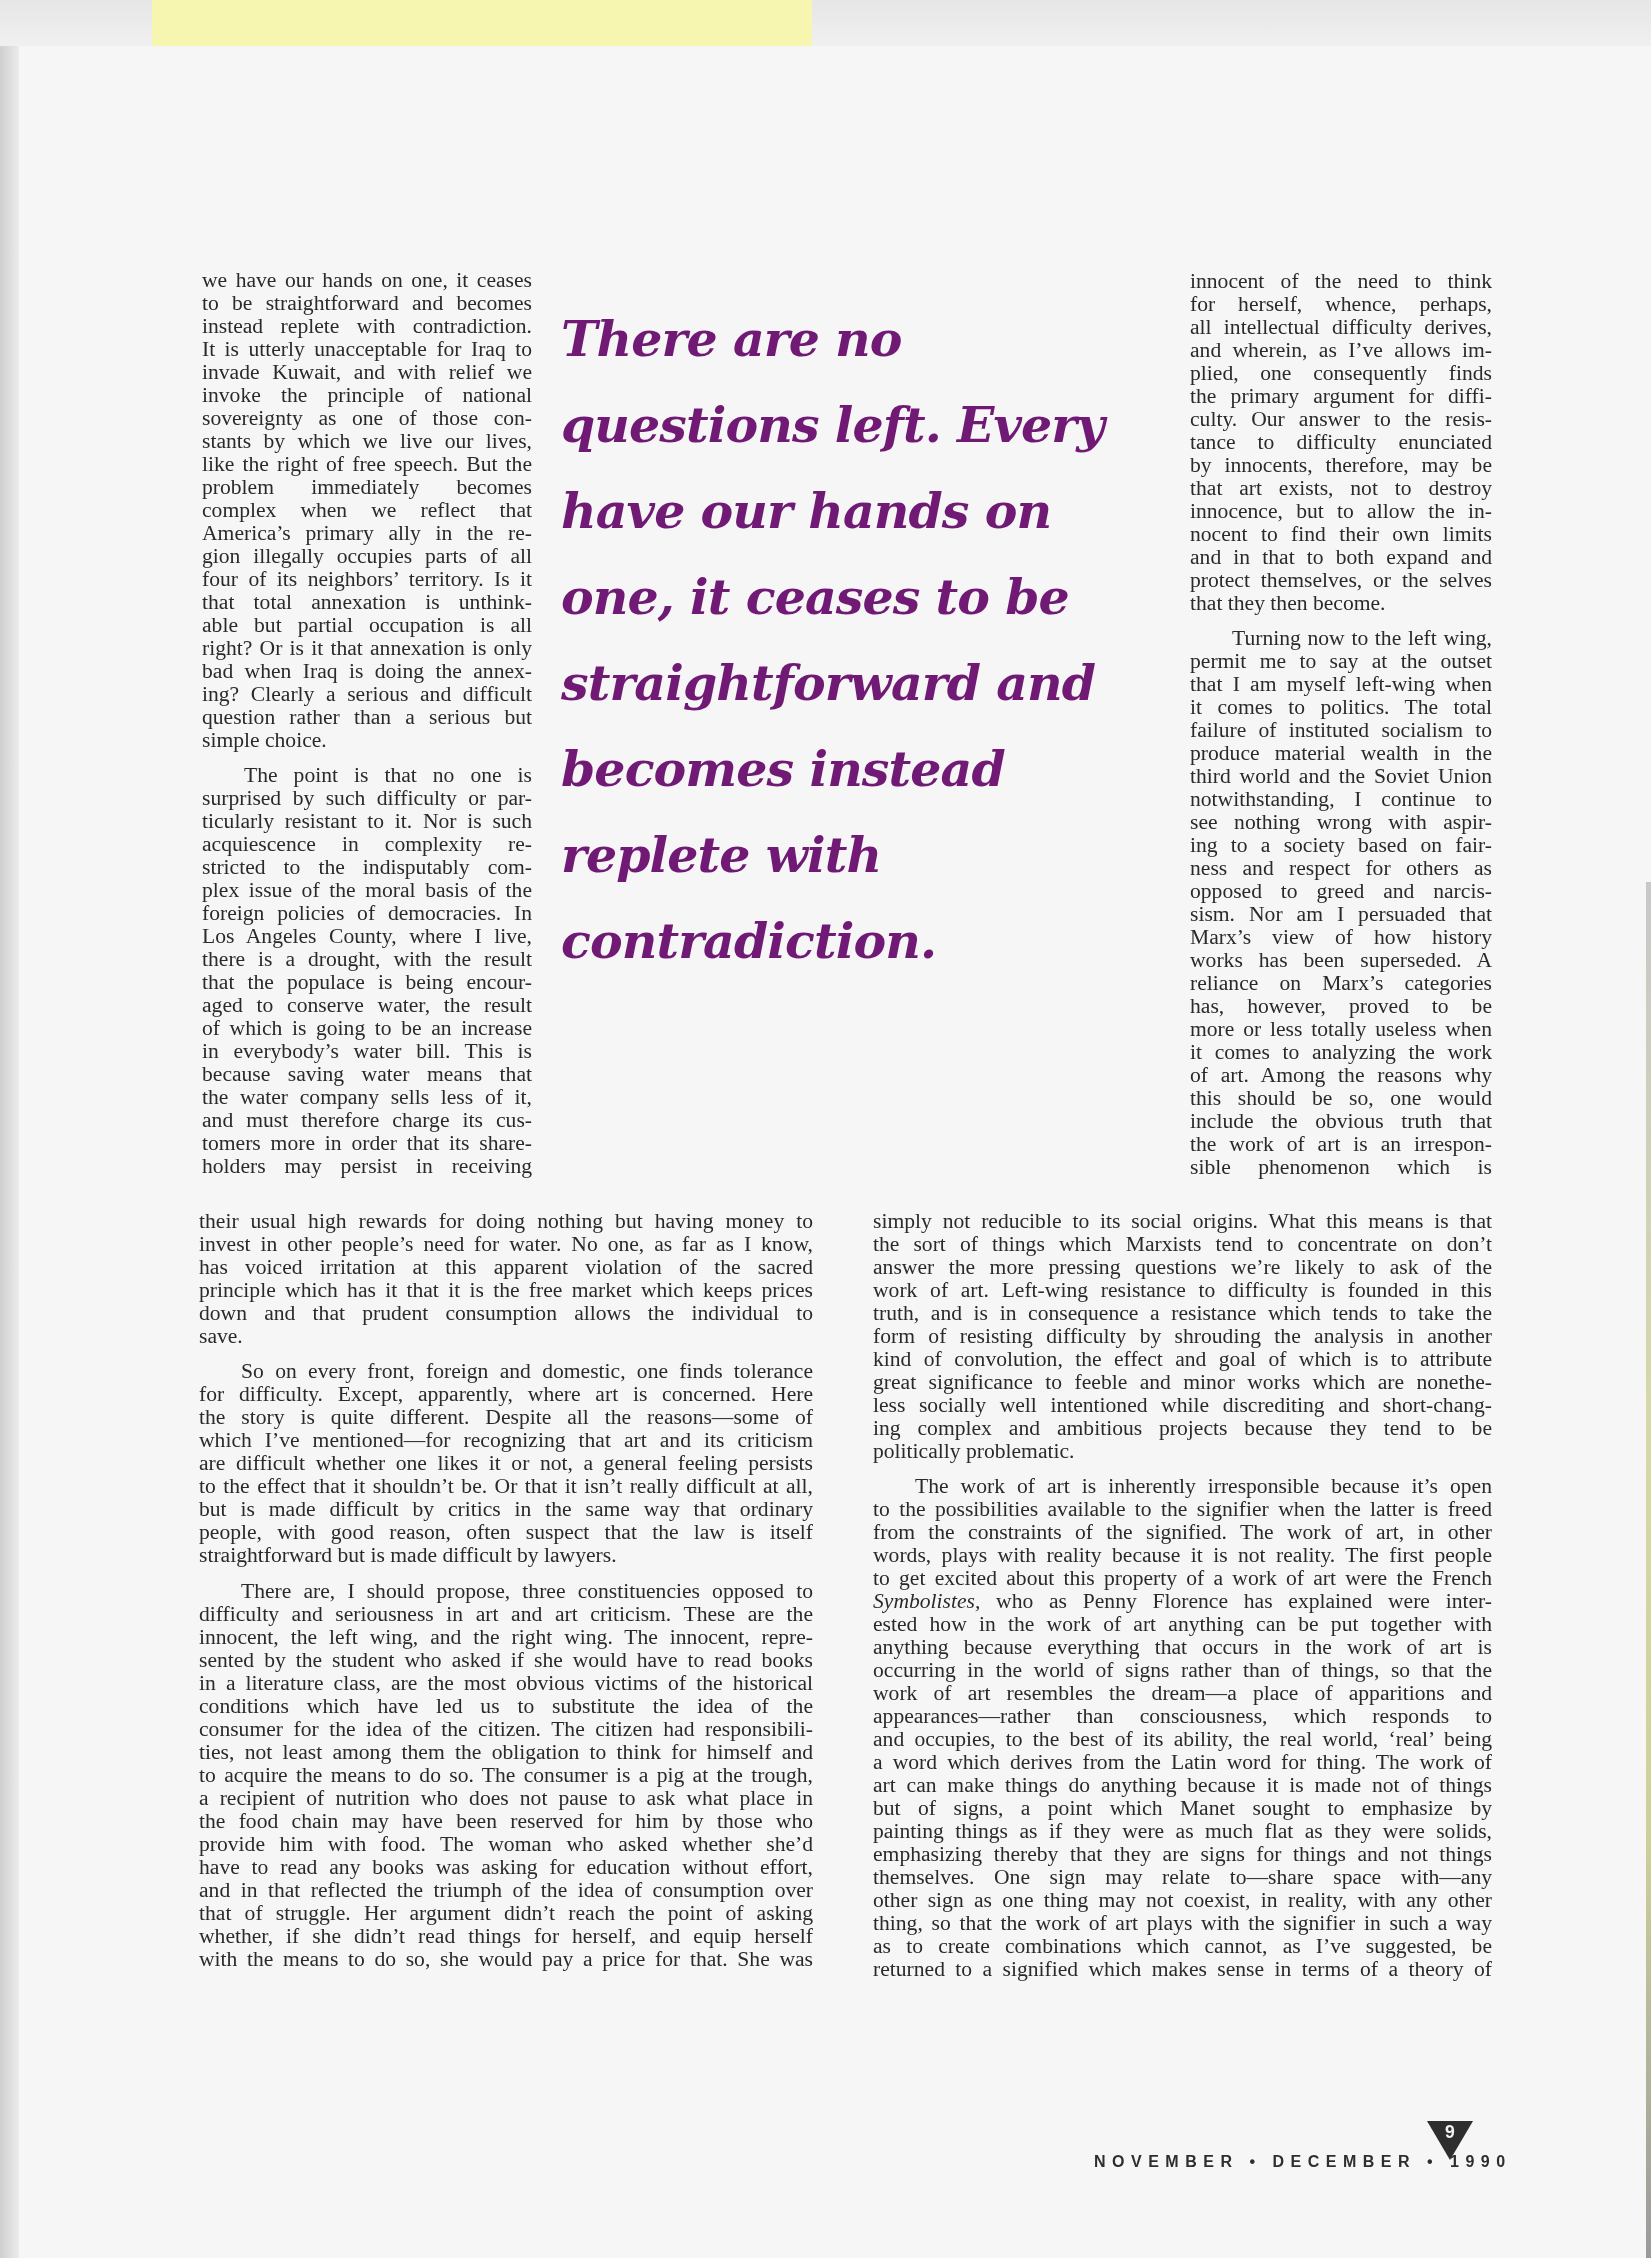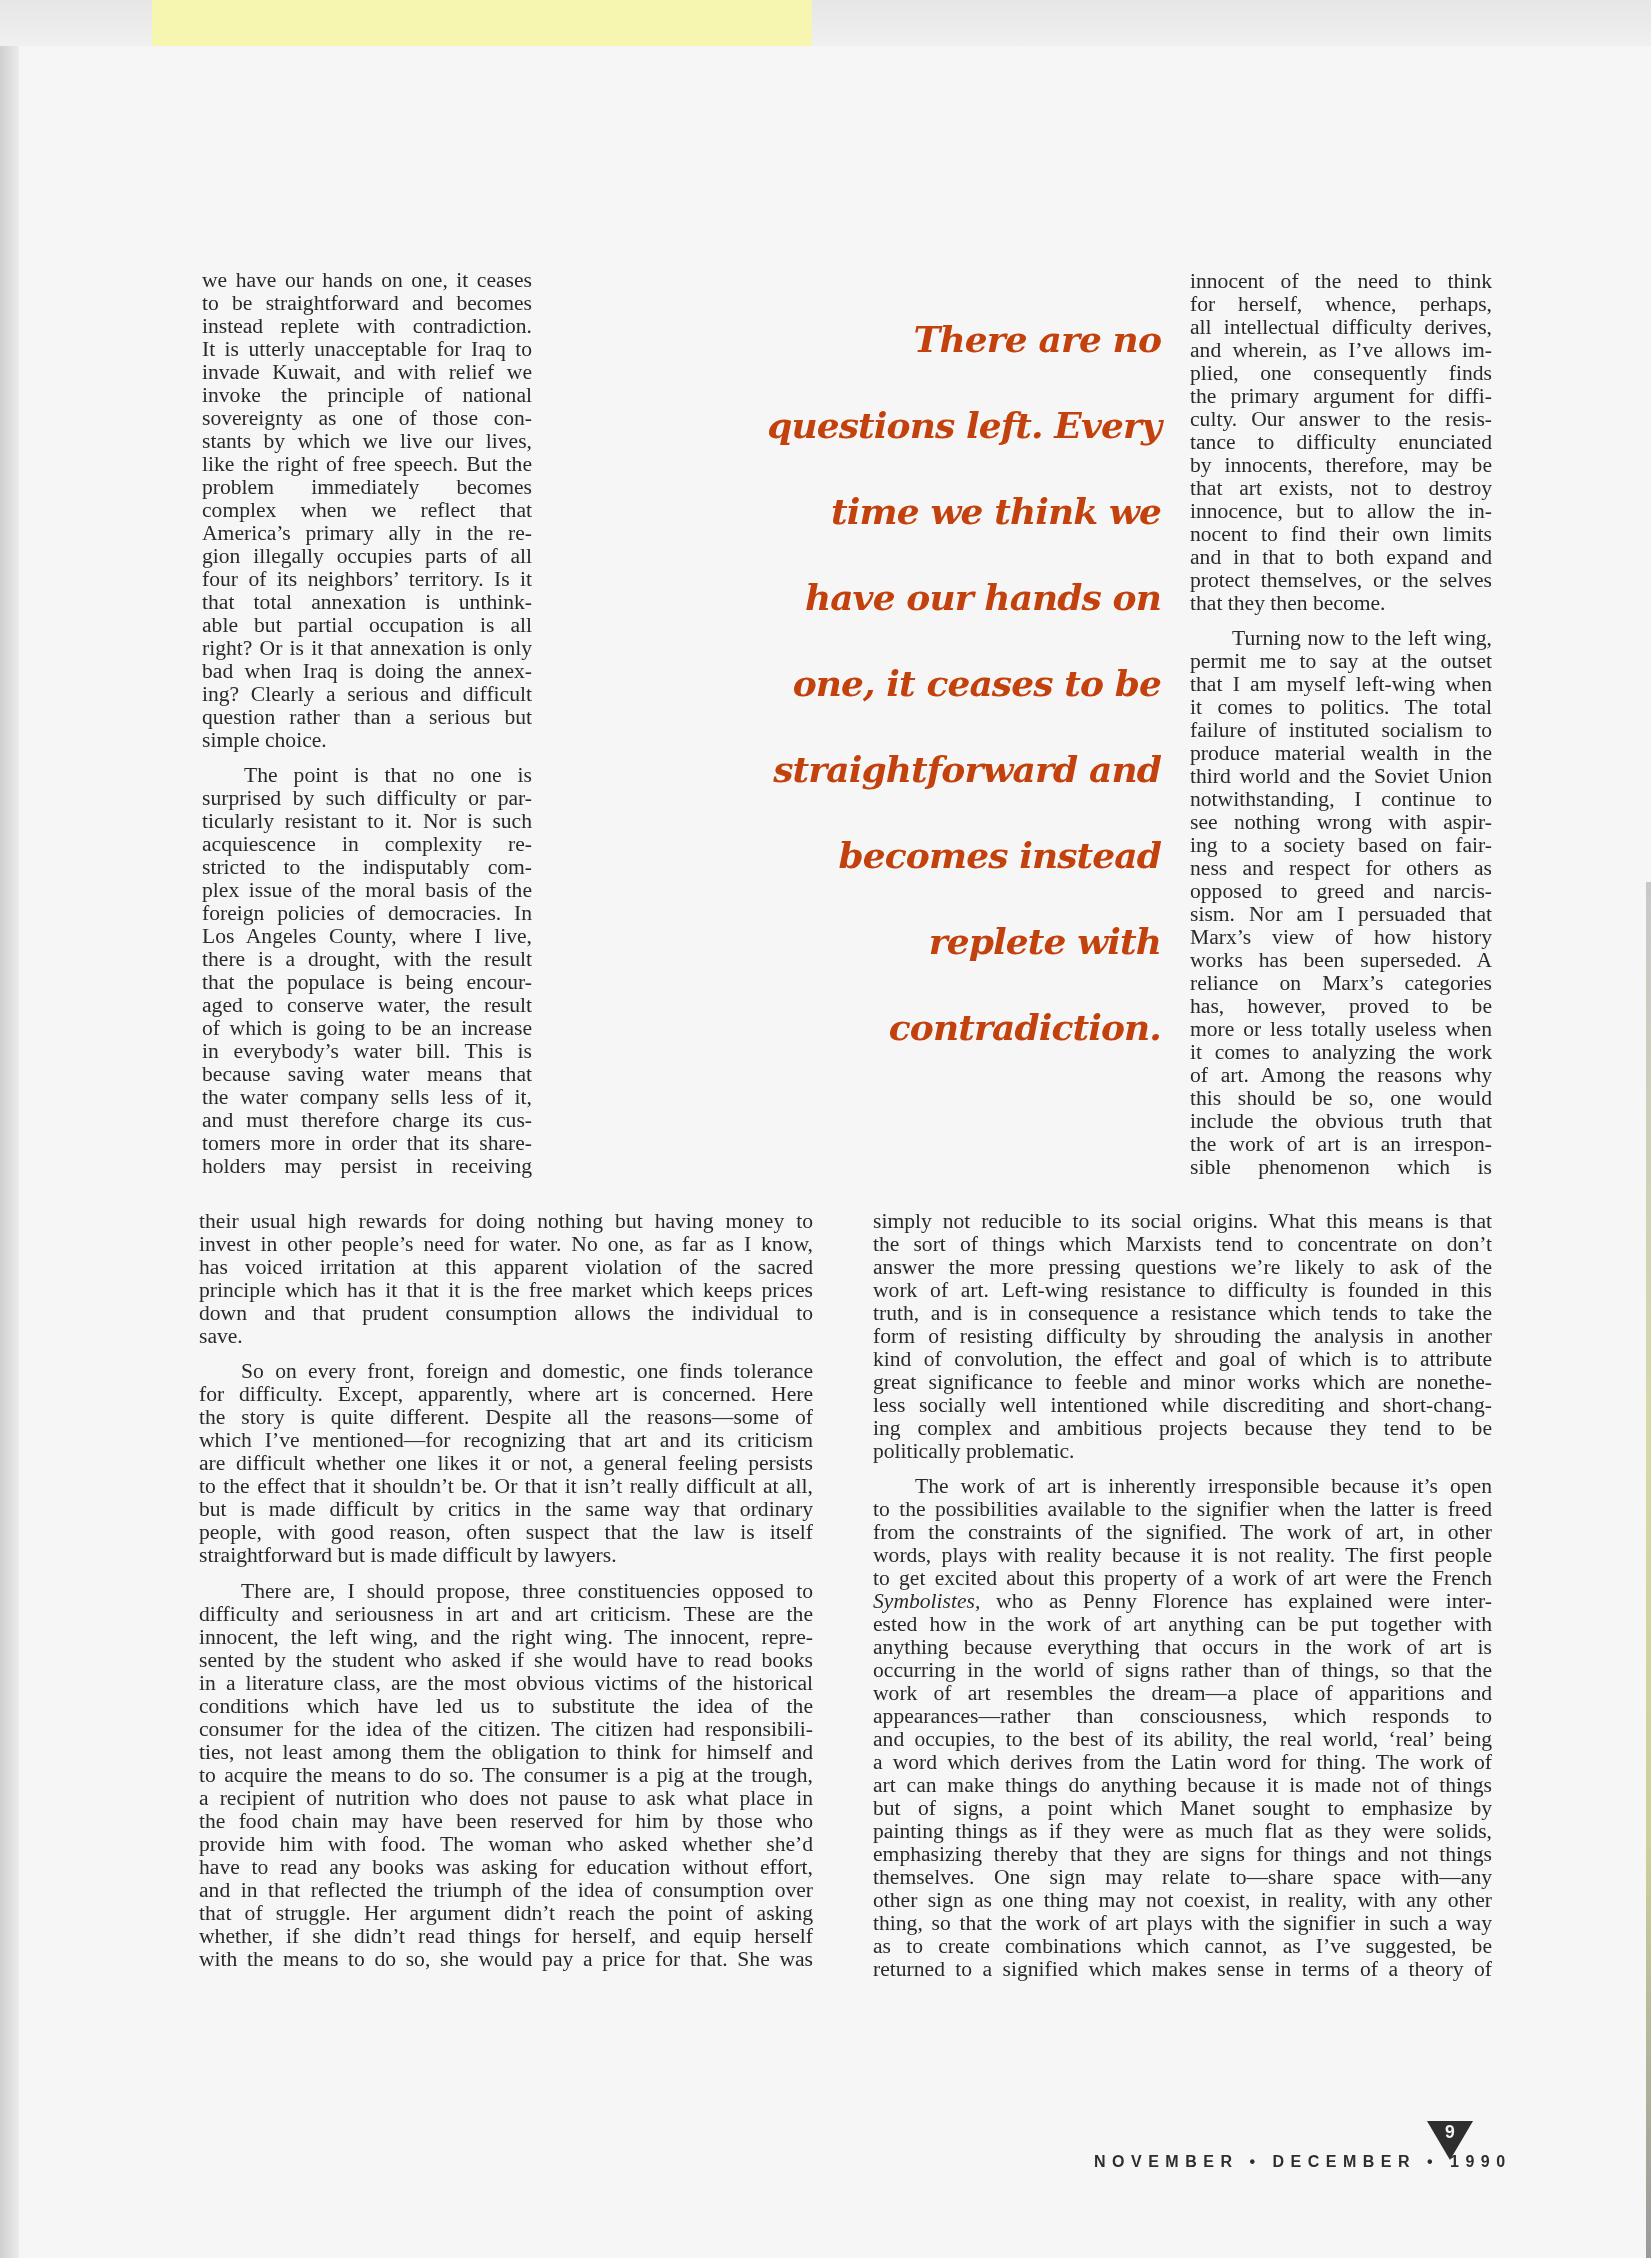--- a/index.html
+++ b/index.html
@@ -38,24 +38,24 @@
   .col .ln.indent { text-indent: 42px; }
   .col .gap { display: block; height: 12.4px; }
   .col .ln em { font-style: italic; }
   #col-left { left: 192px; top: 269px; width: 330px; }
   #col-left-wide { left: 189px; top: 1210px; width: 614px; }
   #col-right { left: 1180px; top: 270px; width: 302px; }
   #col-right-wide { left: 863px; top: 1210px; width: 619px; }
 
   .pullquote {
     position: absolute; left: 561px; top: 296px; width: 600px;
-    text-align: right;
+    text-align: left;
     font-family: "DejaVu Serif", "Liberation Serif", serif;
     font-weight: bold; font-style: italic;
-    font-size: 36px; line-height: 86px; color: #c2410c;
+    font-size: 49px; line-height: 86px; color: #701a75;
     letter-spacing: -0.9px;
   }
   .pullquote .pq-line { display: block; white-space: nowrap; }
 
   .footer {
     position: absolute; left: 1094px; top: 2153px; width: 371px;
     font-family: "Liberation Sans", "DejaVu Sans", sans-serif;
     font-weight: bold; font-size: 16px; letter-spacing: 6.5px; color: #2e2e2e;
     white-space: nowrap;
   }
@@ -231,21 +231,20 @@
     <span class="ln">themselves. One sign may relate to—share space with—any</span>
     <span class="ln">other sign as one thing may not coexist, in reality, with any other</span>
     <span class="ln">thing, so that the work of art plays with the signifier in such a way</span>
     <span class="ln">as to create combinations which cannot, as I’ve suggested, be</span>
     <span class="ln">returned to a signified which makes sense in terms of a theory of</span>
   </div>
 
 <div class="pullquote">
   <span class="pq-line">There are no</span>
   <span class="pq-line">questions left. Every</span>
-  <span class="pq-line">time we think we</span>
   <span class="pq-line">have our hands on</span>
   <span class="pq-line">one, it ceases to be</span>
   <span class="pq-line">straightforward and</span>
   <span class="pq-line">becomes instead</span>
   <span class="pq-line">replete with</span>
   <span class="pq-line">contradiction.</span>
 </div>
 
 <div class="folio">
   <svg width="46" height="39" viewBox="0 0 52 44">

